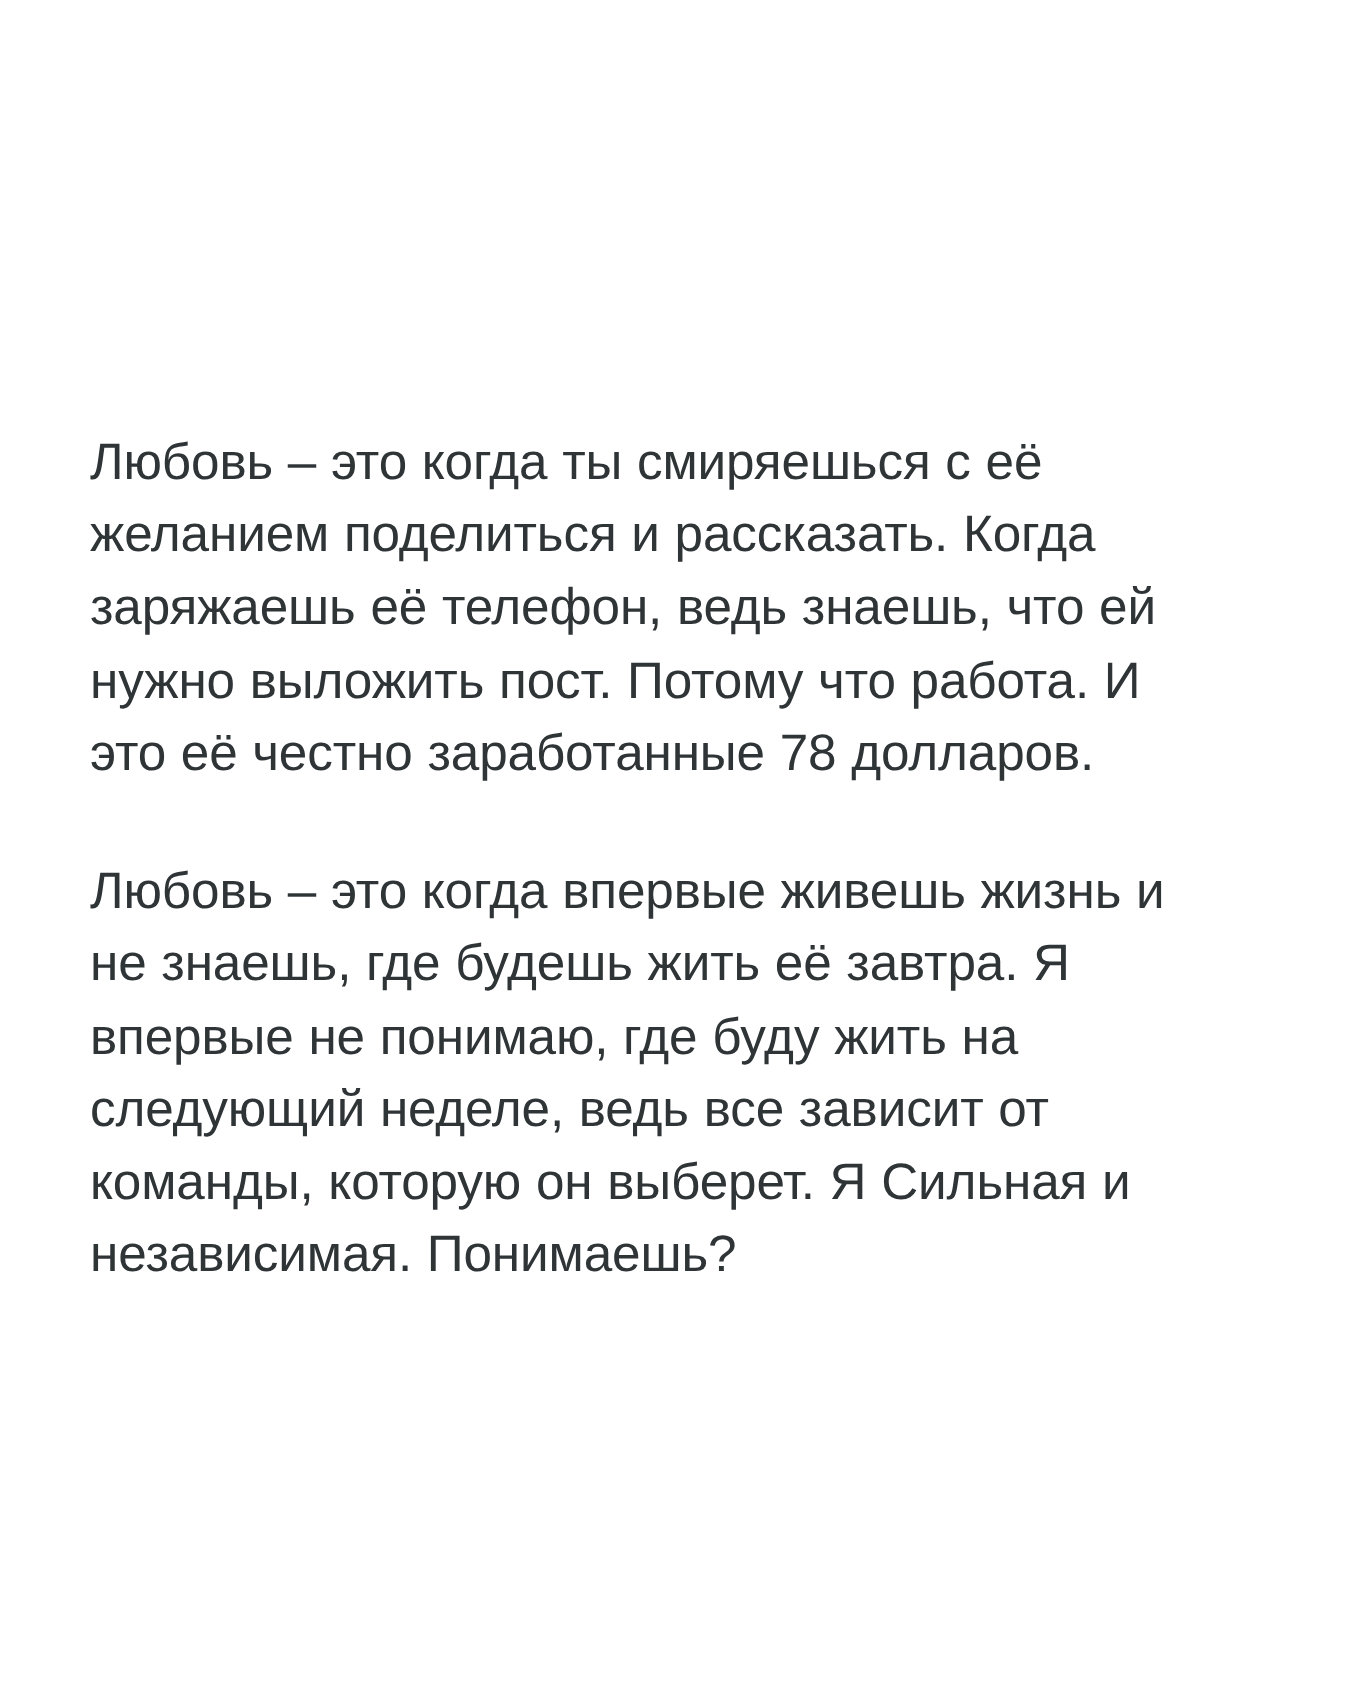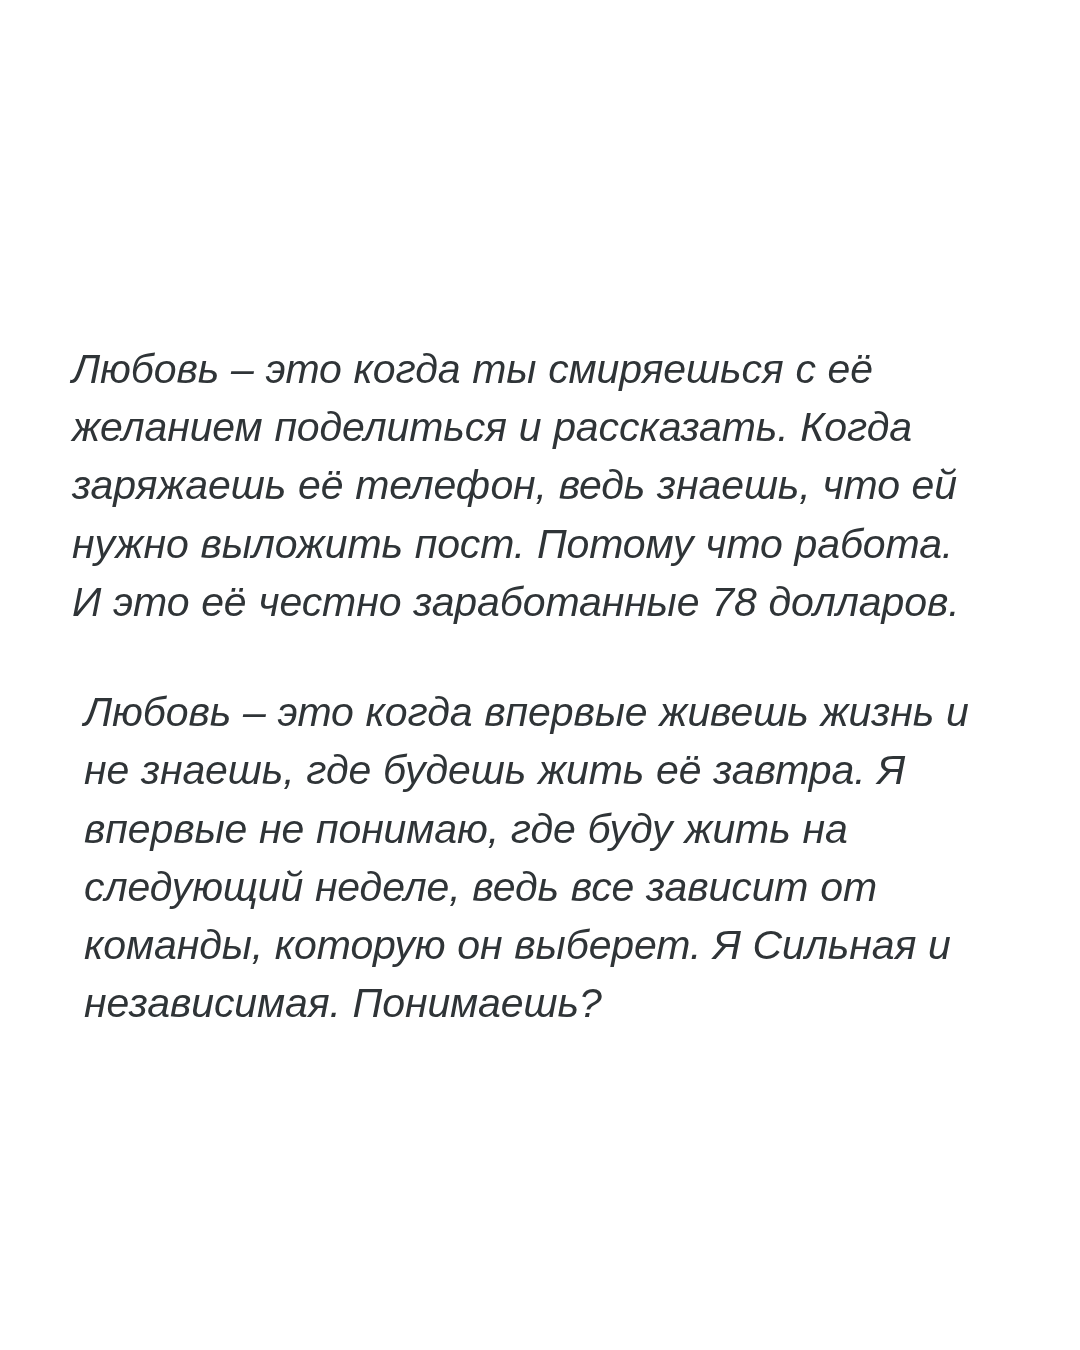--- a/index.html
+++ b/index.html
@@ -13,41 +13,39 @@
     font-family: "Liberation Sans", sans-serif;
     -webkit-font-smoothing: antialiased;
     overflow: hidden;
   }
   .page {
     position: relative;
     width: 1080px;
     height: 1350px;
     background: #ffffff;
     box-sizing: border-box;
-    font-style: italic;
   }
   .text-block {
     position: absolute;
     left: 72px;
     top: 340px;
     width: 910px;
   }
   .paragraph {
     font-size: 41px;
     line-height: 1.42;
     color: #2f3437;
     letter-spacing: -0.1px;
     font-weight: 400;
     margin: 0;
     text-align: left;
     word-spacing: 0.5px;
   }
   .paragraph + .paragraph {
     margin-top: 52px;
-    margin-left: 12px;
   }
 </style>
 </head>
 <body>
 
 <div class="page">
   <div class="text-block">
     <p class="paragraph">Любовь – это когда ты смиряешься с её желанием поделиться и рассказать. Когда заряжаешь её телефон, ведь знаешь, что ей нужно выложить пост. Потому что работа. И это её честно заработанные 78 долларов.</p>
     <p class="paragraph">Любовь – это когда впервые живешь жизнь и не знаешь, где будешь жить её завтра. Я впервые не понимаю, где буду жить на следующий неделе, ведь все зависит от команды, которую он выберет. Я Сильная и независимая. Понимаешь?</p>
   </div>

